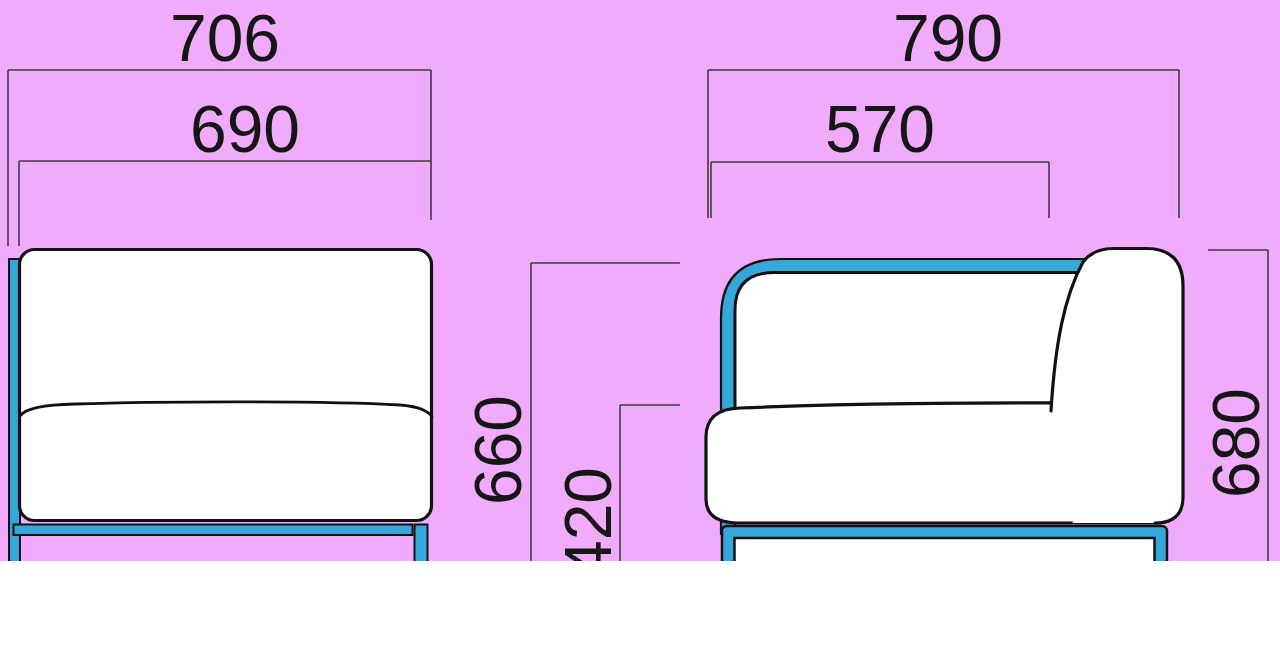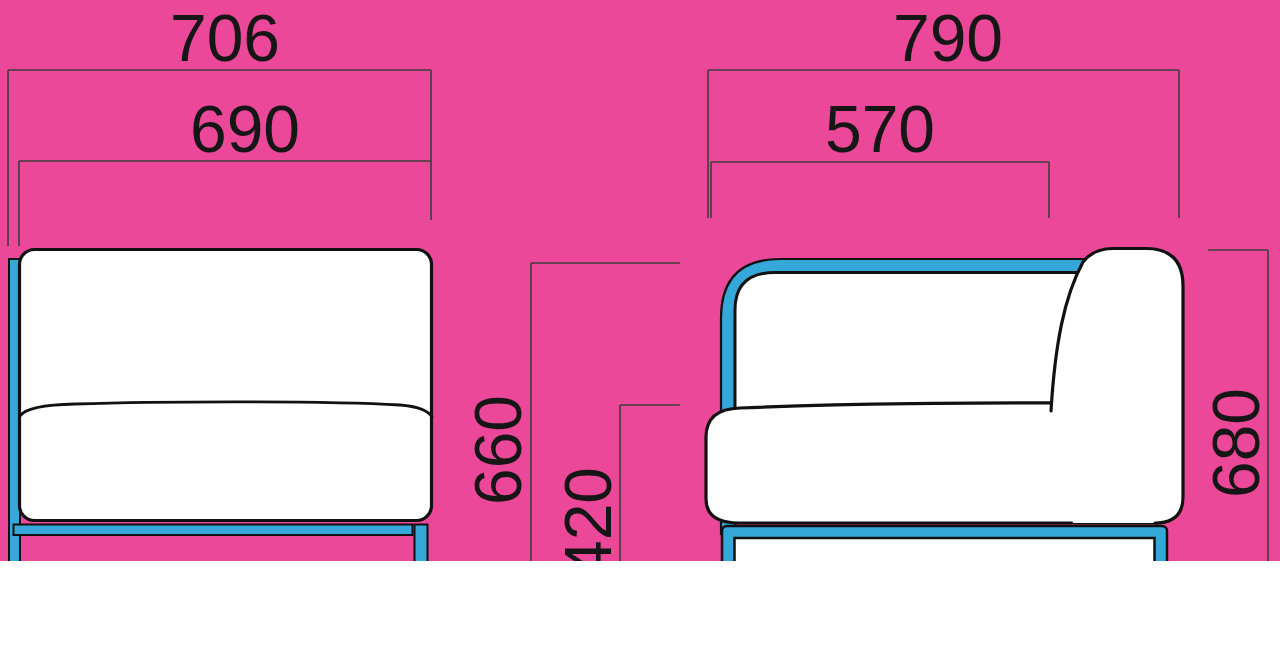--- a/index.html
+++ b/index.html
@@ -4,21 +4,21 @@
 <style>
   html, body {
     margin: 0;
     padding: 0;
     background: #ffffff;
   }
   .stage {
     position: relative;
     width: 1280px;
     height: 561px;
-    background: #ec4899;
+    background: #f0abfc;
     overflow: hidden;
   }
   svg { display: block; }
   .dim-label {
     font-family: "Liberation Sans", "DejaVu Sans", sans-serif;
     font-size: 66px;
     fill: #161616;
   }
 </style>
 </head>

